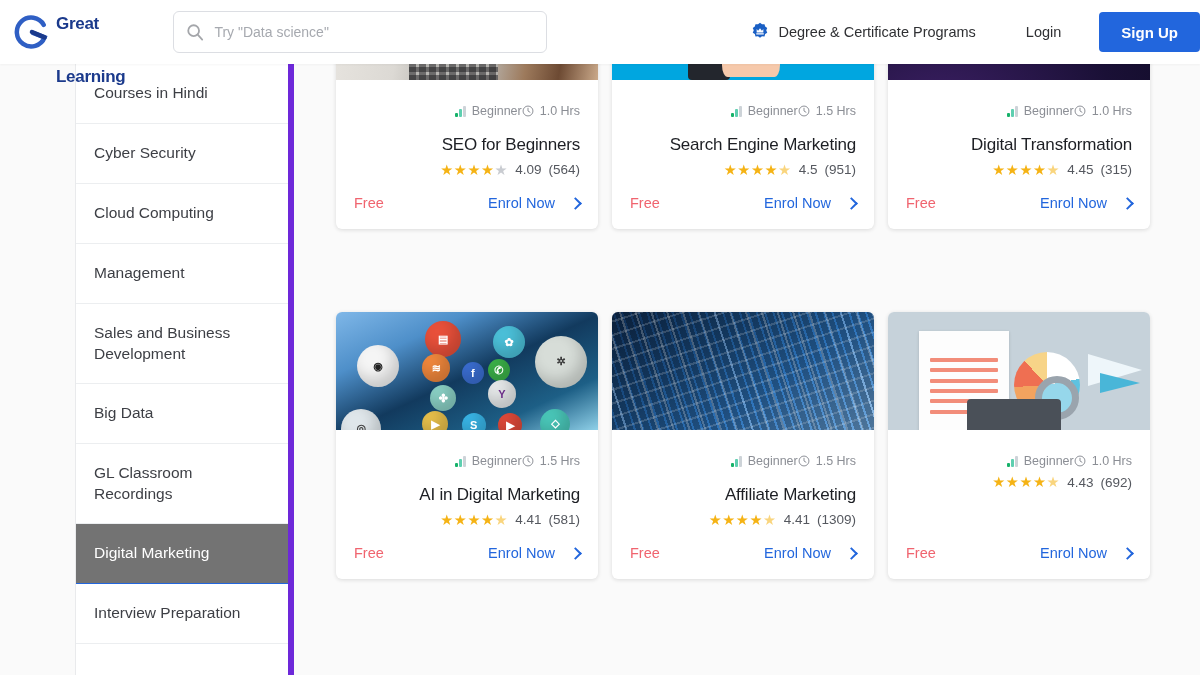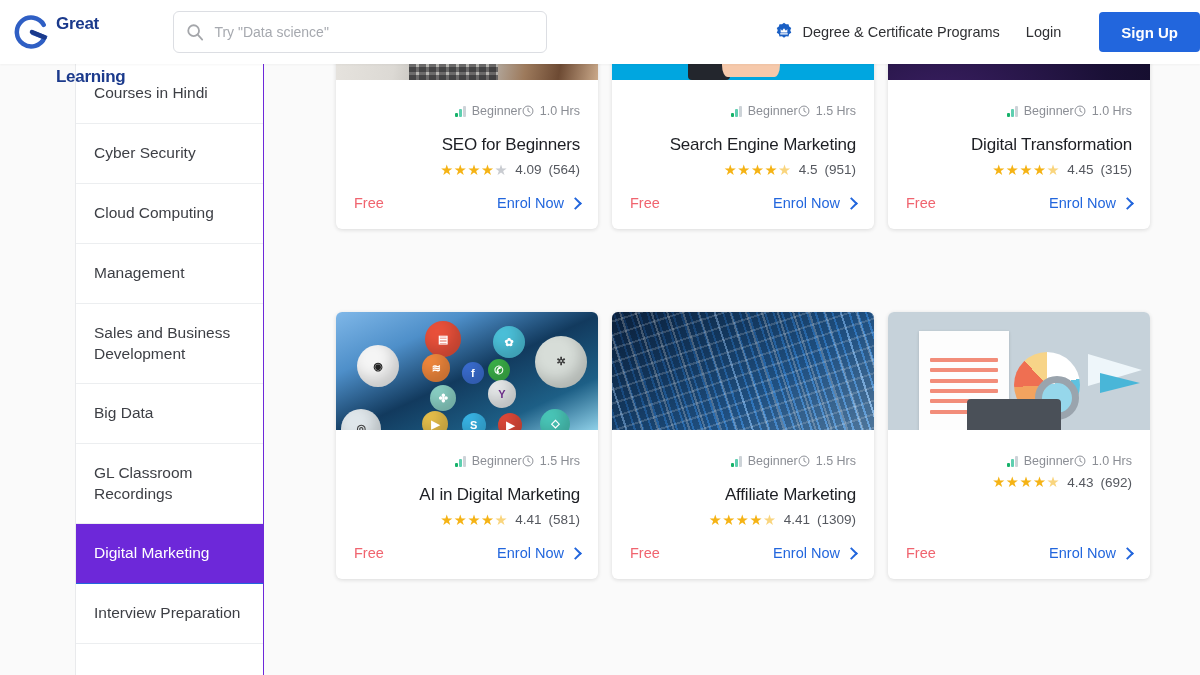--- a/index.html
+++ b/index.html
@@ -43,43 +43,43 @@
   .header-right {
     margin-left: auto; display: flex; align-items: center; height: 100%;
     padding-right: 0;
   }
   .deg-link {
     display: flex; align-items: center; gap: 8px; color: #2f3033;
     font-size: 14.5px; cursor: pointer; white-space: nowrap;
   }
   .badge-ico { width: 20px; height: 20px; flex: none; }
   .login-link {
-    margin-left: 26px; color: #2f3033; font-size: 14.5px; cursor: pointer;
+    margin-left: 50px; color: #2f3033; font-size: 14.5px; cursor: pointer;
   }
   .signup-btn {
     margin-left: 38px; background: #2266dd; color: #fff; font-weight: 700;
     font-size: 15px; border: none; border-radius: 4px;
     height: 40px; padding: 0 22px; cursor: pointer;
     font-family: "Liberation Sans", sans-serif;
   }
 
   
   .sidebar {
-    position: absolute; top: 64px; left: 75px; width: 189px; height: 611px;
-    background: #ffffff; border-left: 1px solid #e9eaec; border-right: 1px solid #6d28d9;
+    position: absolute; top: 64px; left: 75px; width: 219px; height: 611px;
+    background: #ffffff; border-left: 1px solid #e9eaec; border-right: 6px solid #6d28d9;
     overflow: hidden;
   }
   .side-item {
     padding: 0 18px; min-height: 60px; display: flex; align-items: center;
     border-bottom: 1px solid #eceef0; color: #3d3f45; font-size: 15.5px;
     cursor: pointer; line-height: 1.35;
   }
   .side-item.tall { min-height: 80px; }
   .side-item.active {
-    background: #6d28d9; color: #ffffff; border-bottom-color: #2266dd;
+    background: #737373; color: #ffffff; border-bottom-color: #2266dd;
     font-weight: 500;
   }
 
   
   .grid {
     position: absolute; top: 0; left: 336px; width: 830px;
   }
   .row { display: flex; gap: 14px; }
   .card {
     width: 262px; background: #ffffff; border-radius: 6px;
@@ -108,21 +108,21 @@
   .stars .on  { color: #f5b315; }
   .stars .half { color: #f5b315; opacity: .55; }
   .stars .off { color: #c9ccd1; }
   .rate-num { font-size: 13.5px; color: #55585f; }
   .card-foot {
     margin-top: auto; padding: 0 18px; height: 52px;
     display: flex; align-items: center; justify-content: space-between;
   }
   .price { color: #f0646f; font-size: 14.5px; }
   .enrol {
-    color: #2266dd; font-size: 14.5px; display: flex; align-items: center; gap: 7px;
+    color: #2266dd; font-size: 14.5px; display: flex; align-items: center; gap: 16px;
     cursor: pointer; font-weight: 500;
   }
   .chev { width: 9px; height: 9px; border-right: 2px solid #2266dd;
           border-top: 2px solid #2266dd; transform: rotate(45deg); display: block; }
 
   
   .art { position: absolute; inset: 0; }
   .art-laptop {
     background: linear-gradient(100deg,#e9e6e1 0%,#dcd9d4 28%,#c9c6c1 36%,
                 #b9b6b1 60%,#9d7a5c 74%,#6d4a33 86%,#caa98a 100%);

